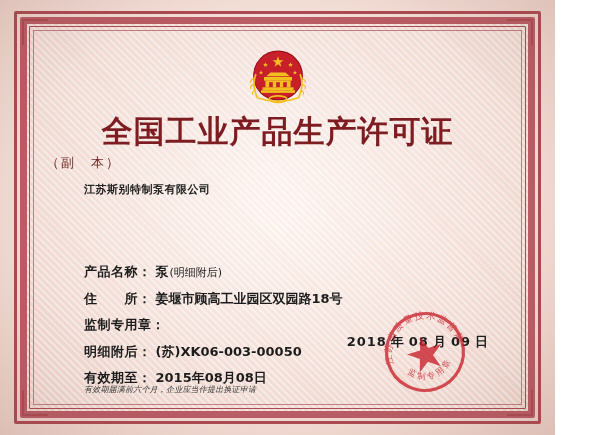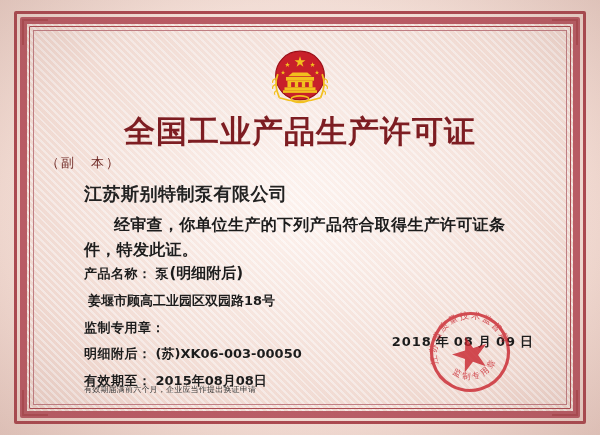--- a/index.html
+++ b/index.html
@@ -10,21 +10,21 @@
   body {
     width: 600px;
     height: 435px;
     font-family: "DejaVu Sans", "Liberation Sans", sans-serif;
     overflow: hidden;
   }
 
   
   #certificate {
     position: relative;
-    width: 600px;
+    width: 555px;
     height: 435px;
     background:
       radial-gradient(ellipse at 50% 40%, #fdf1ec 0%, #f8e4dc 55%, #f0d5cc 100%);
     box-sizing: border-box;
     overflow: hidden;
   }
 
   
   #certificate::after {
     content: "";
@@ -140,21 +140,21 @@
 
   
   .body-block {
     position: absolute;
     top: 146px;
     left: 44px;
     right: 24px;
     color: #2a2a2a;
   }
   .company {
-    font-size: 18px;
+    font-size: 11px;
     font-weight: bold;
     color: #222;
     letter-spacing: 0.5px;
     margin-bottom: 7px;
   }
   .statement {
     font-size: 16px;
     font-weight: bold;
     line-height: 1.55;
     color: #1c1c1c;
@@ -182,22 +182,22 @@
     font-weight: bold;
     white-space: nowrap;
     letter-spacing: 0.5px;
   }
   .field-value {
     font-weight: bold;
     margin-left: 4px;
     white-space: nowrap;
   }
   .field-note {
-    font-weight: bold;
-    font-size: 15px;
+    font-weight: normal;
+    font-size: 11px;
     margin-left: 1px;
   }
 
   
   .date-line {
     position: absolute;
     top: 297px;
     right: 26px;
     font-size: 13px;
     font-weight: bold;
@@ -208,20 +208,21 @@
   .date-line .num { margin: 0 4px; }
 
   
   .footnote {
     position: absolute;
     bottom: 4px;
     left: 44px;
     font-size: 8px;
     color: #3a3a3a;
     letter-spacing: 0.2px;
+    font-style: italic;
   }
 
   
   .seal {
     position: absolute;
     right: 42px;
     top: 268px;
     width: 96px;
     height: 96px;
     transform: rotate(-17deg);
@@ -275,32 +276,32 @@
 
       <ellipse cx="50" cy="72" rx="12" ry="4.5" fill="none" stroke="#f2c01e" stroke-width="2.2"></ellipse>
       <path d="M22,70 Q50,80 78,70" stroke="#f2c01e" stroke-width="2.2" fill="none"></path>
     </svg>
 
     <div class="title">全国工业产品生产许可证</div>
     <div class="subtitle">（副　本）</div>
 
     <div class="body-block">
       <div class="company">江苏斯别特制泵有限公司</div>
-      <div class="statement">经审查，你单位生产的下列产品符合取得生产许可证条件，特发此证。</div>
     </div>
 
     <div class="fields">
 
       <div class="field-row">
         <span class="field-label">产品名称：</span>
         <span class="field-value">泵</span>
         <span class="field-note">(明细附后)</span>
       </div>
 
       <div class="field-row">
+        <span class="field-label">住　　所：</span>
         <span class="field-value">姜堰市顾高工业园区双园路18号</span>
       </div>
 
       <div class="field-row">
         <span class="field-label">监制专用章：</span>
       </div>
 
       <div class="field-row">
         <span class="field-label">明细附后：</span>
         <span class="field-value">(苏)XK06-003-00050</span>

